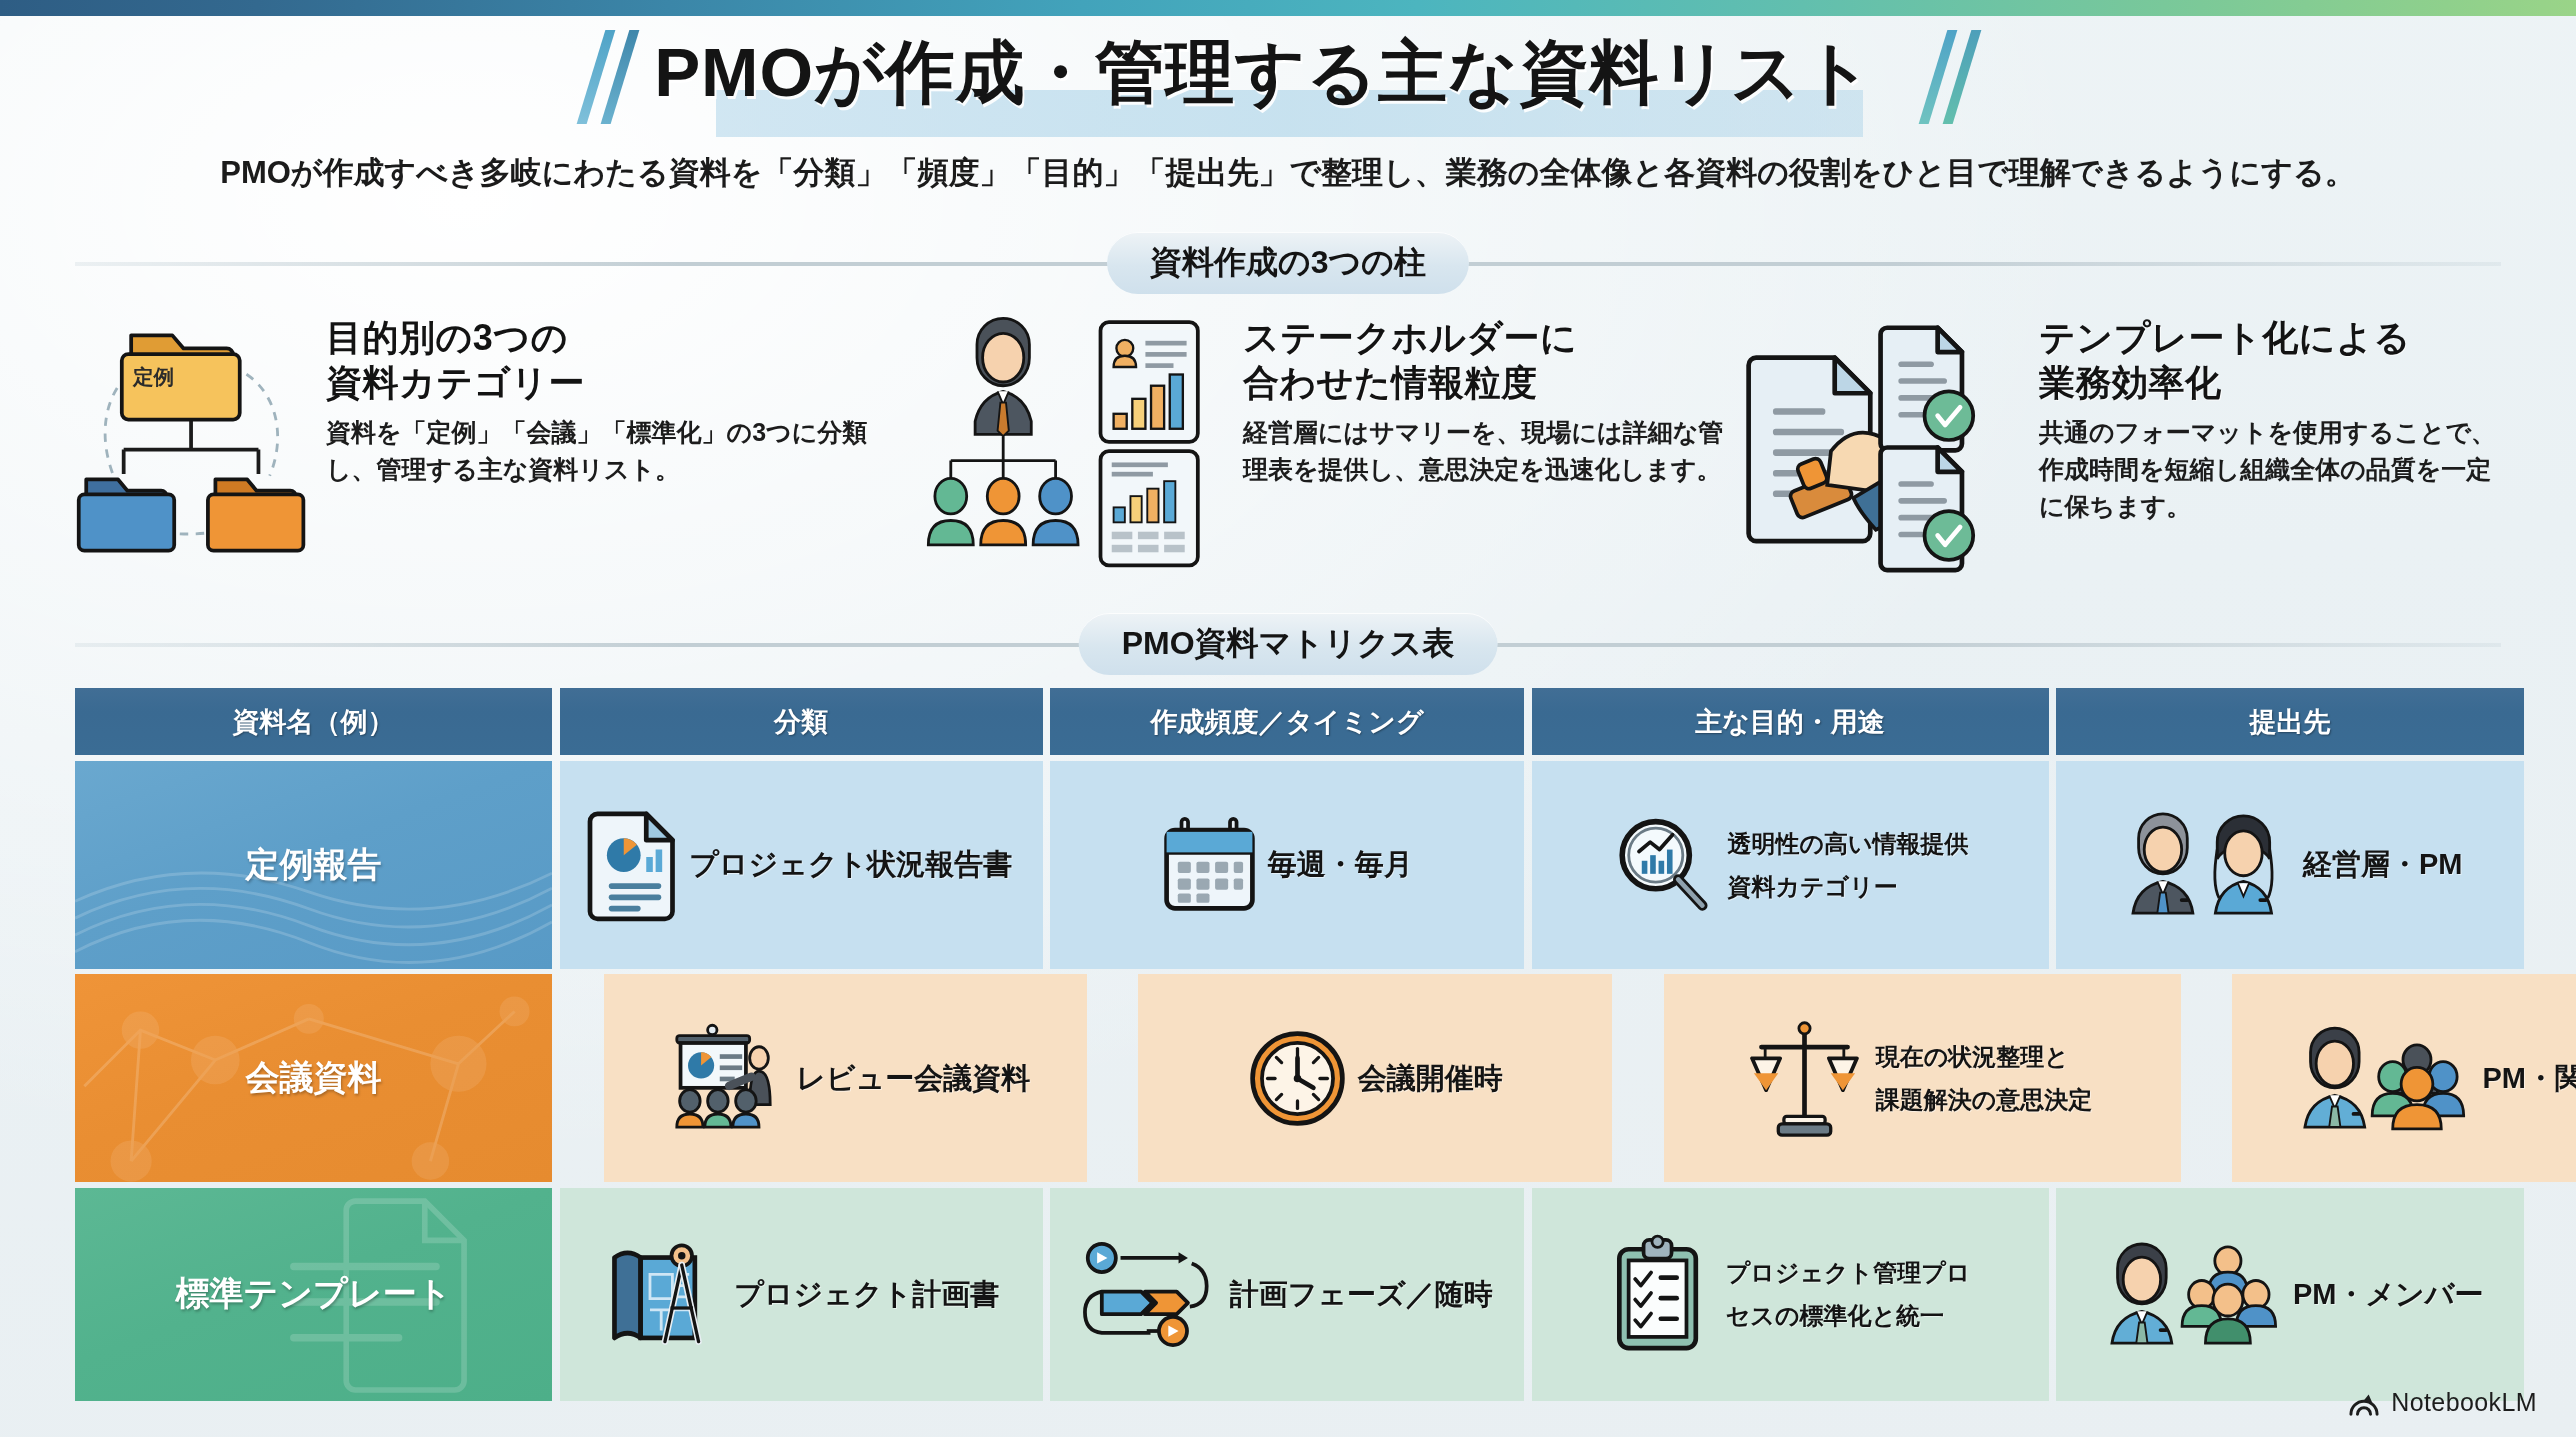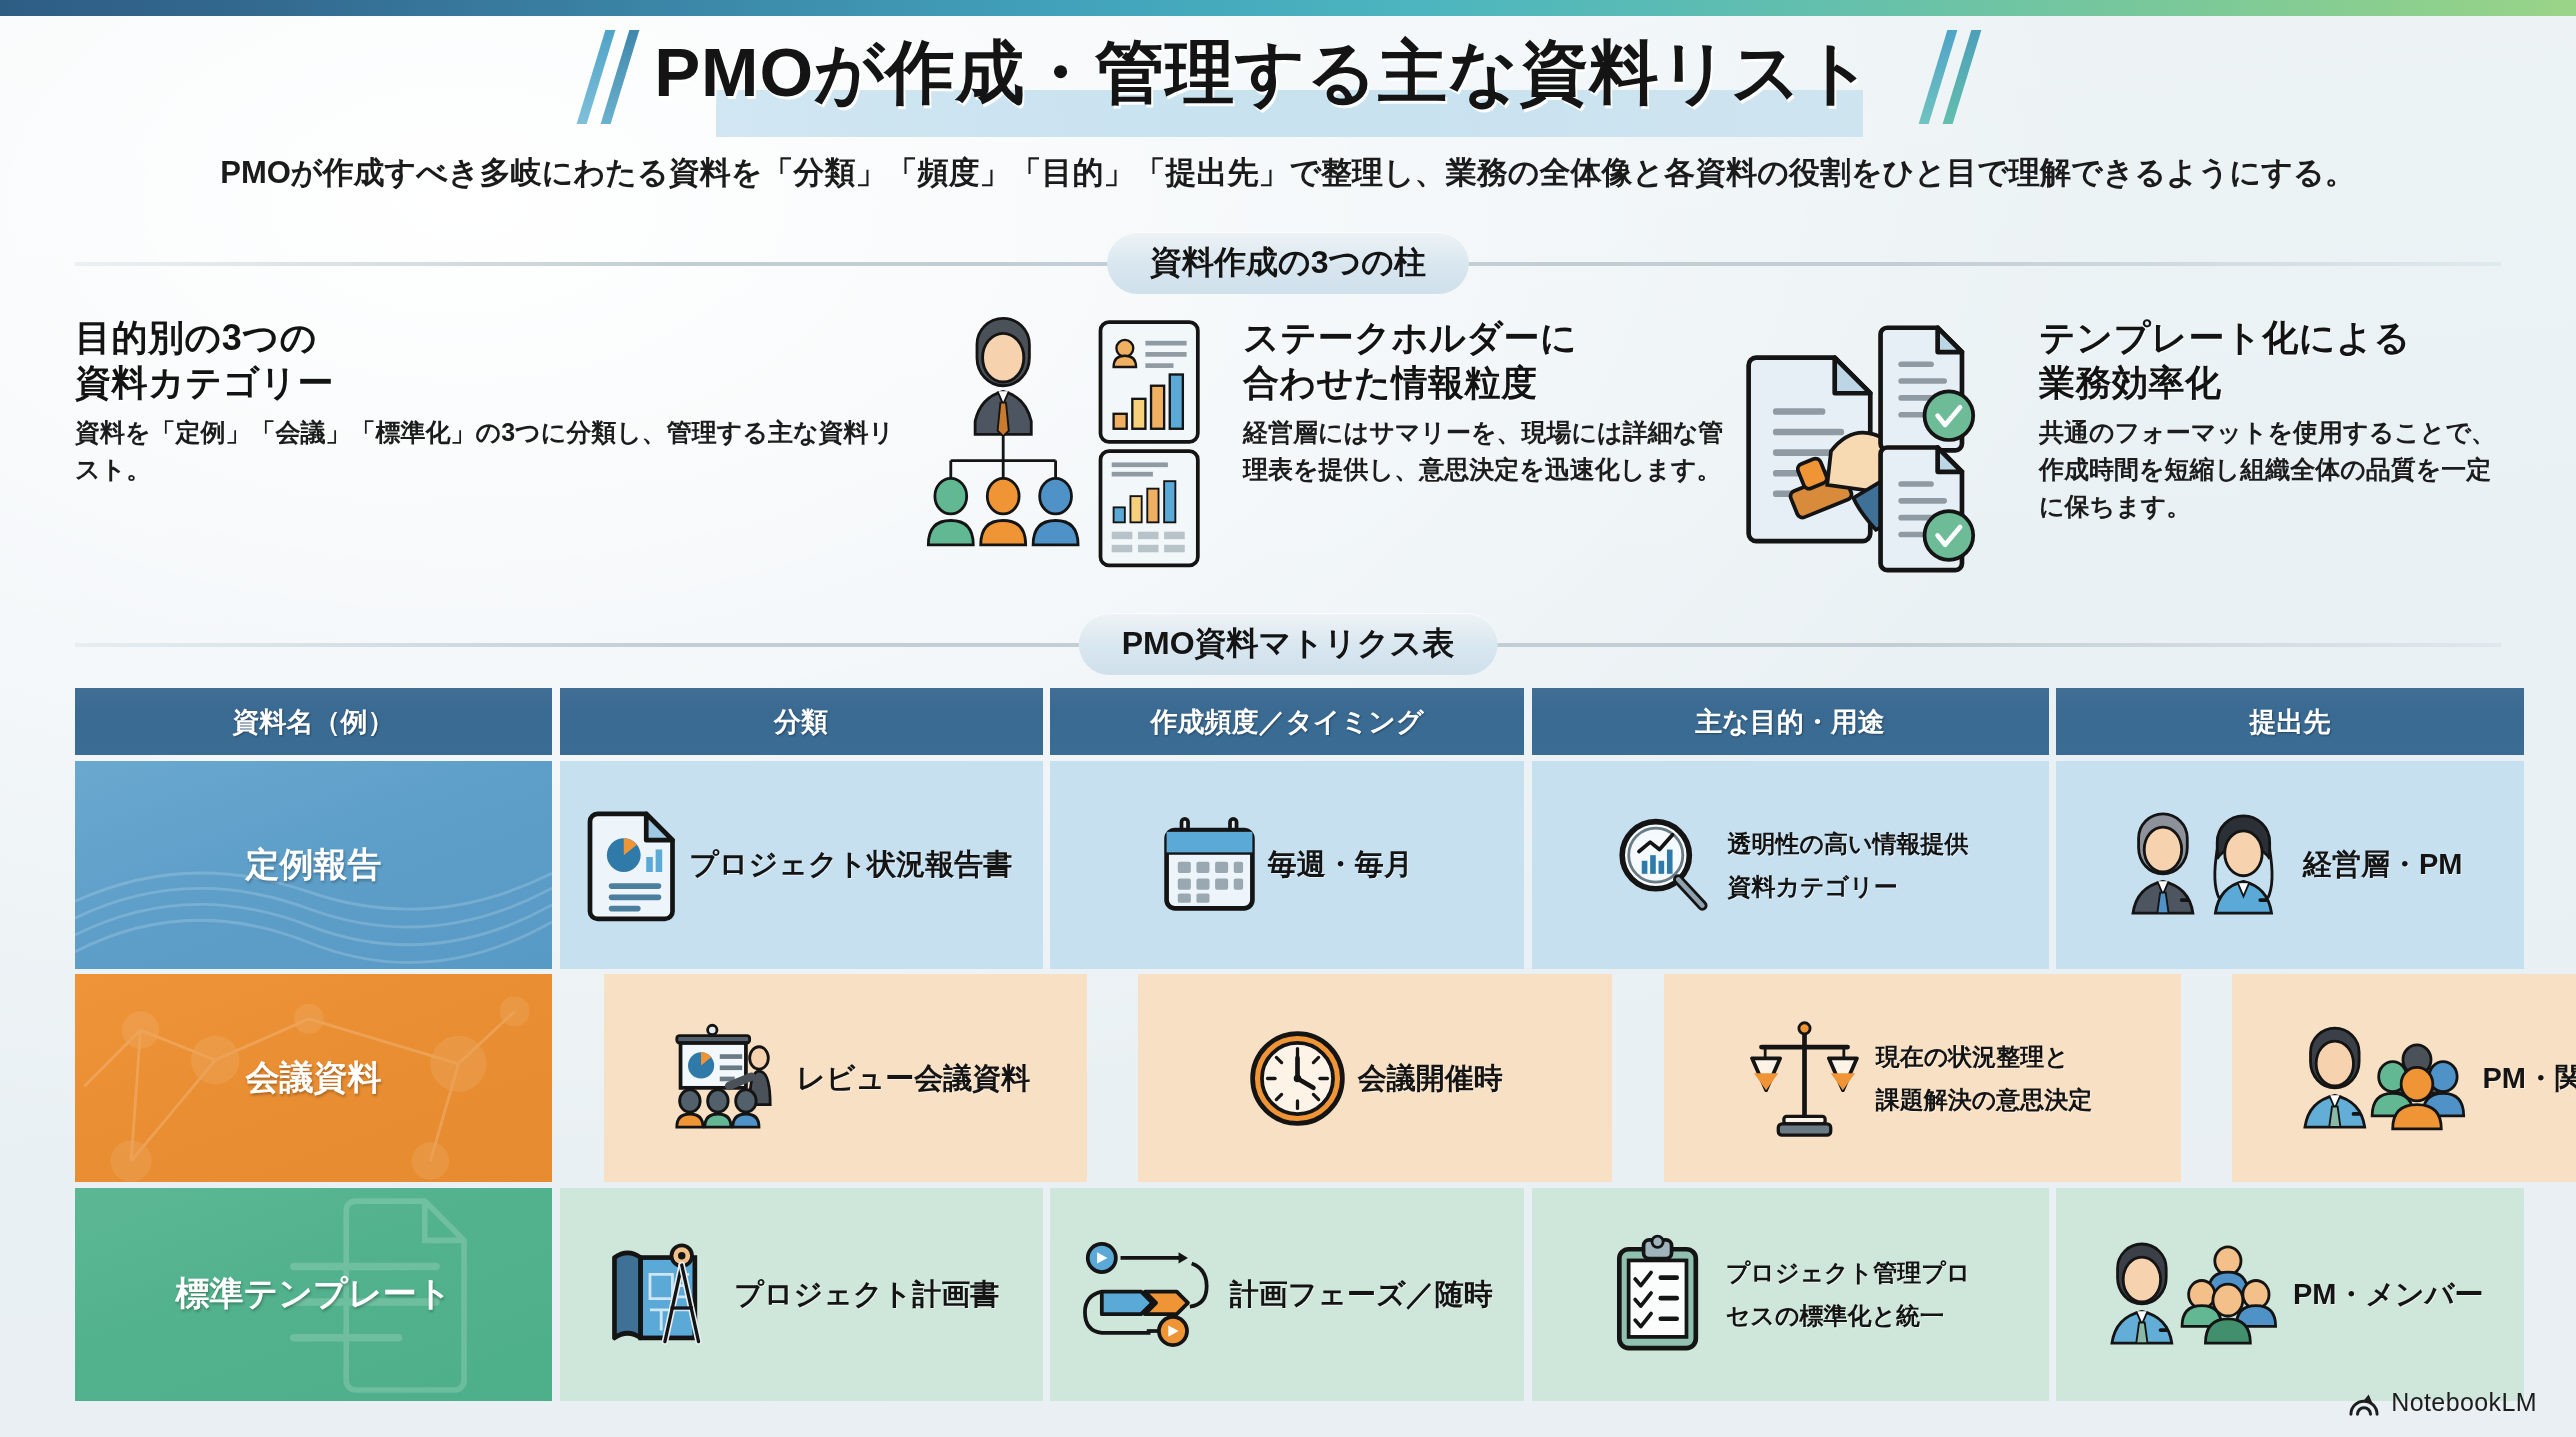--- a/index.html
+++ b/index.html
@@ -204,20 +204,38 @@
   <div class="subtitle">PMOが作成すべき多岐にわたる資料を「分類」「頻度」「目的」「提出先」で整理し、業務の全体像と各資料の役割をひと目で理解できるようにする。</div>
 
   <div class="sec" id="sec-pillars">
     <div class="rule"></div>
     <div class="pill">資料作成の3つの柱</div>
   </div>
 
   <div class="pillars">
 
     <div class="pillar p1">
+      <div class="art">
+        <svg width="234" height="253" viewBox="0 0 250 270">
+          <path d="M40 175 C20 120 40 70 80 55" fill="none" stroke="#9fb3bd" stroke-width="3" stroke-dasharray="9 8"></path>
+          <path d="M168 62 C212 78 228 130 208 178" fill="none" stroke="#9fb3bd" stroke-width="3" stroke-dasharray="9 8"></path>
+          <path d="M40 205 C50 252 190 252 206 205" fill="none" stroke="#9fb3bd" stroke-width="3" stroke-dasharray="9 8"></path>
+          <path d="M124 118 V150 M52 150 H196 M52 150 V176 M196 150 V176" fill="none" stroke="#1b1b1b" stroke-width="4"></path>
+
+          <path d="M60 28 h44 l12 14 h46 a7 7 0 0 1 7 7 v16 h-109 z" fill="#e09c34" stroke="#141414" stroke-width="4" stroke-linejoin="round"></path>
+          <path d="M57 48 h112 a7 7 0 0 1 7 7 v56 a7 7 0 0 1 -7 7 h-112 a7 7 0 0 1 -7 -7 v-56 a7 7 0 0 1 7 -7 z" fill="#f6c35c" stroke="#141414" stroke-width="4"></path>
+
+          <path d="M12 182 h34 l10 12 h36 a6 6 0 0 1 6 6 v12 h-86 z" fill="#3f6f9e" stroke="#141414" stroke-width="4" stroke-linejoin="round"></path>
+          <path d="M10 198 h90 a6 6 0 0 1 6 6 v48 a6 6 0 0 1 -6 6 h-90 a6 6 0 0 1 -6 -6 v-48 a6 6 0 0 1 6 -6 z" fill="#4f92c8" stroke="#141414" stroke-width="4"></path>
+
+          <path d="M150 182 h34 l10 12 h36 a6 6 0 0 1 6 6 v12 h-86 z" fill="#cf7a23" stroke="#141414" stroke-width="4" stroke-linejoin="round"></path>
+          <path d="M148 198 h90 a6 6 0 0 1 6 6 v48 a6 6 0 0 1 -6 6 h-90 a6 6 0 0 1 -6 -6 v-48 a6 6 0 0 1 6 -6 z" fill="#ef9536" stroke="#141414" stroke-width="4"></path>
+        </svg>
+        <span class="lbl-chip">定例</span>
+      </div>
       <div class="txt">
         <h3><span>目的別の3つの</span><br>
             <span>資料カテゴリー</span></h3>
         <p>資料を「定例」「会議」「標準化」の3つに分類し、管理する主な資料リスト。</p>
       </div>
     </div>
 
     <div class="pillar p2">
       <div class="art">
         <svg width="309" height="262" viewBox="0 0 330 280">

